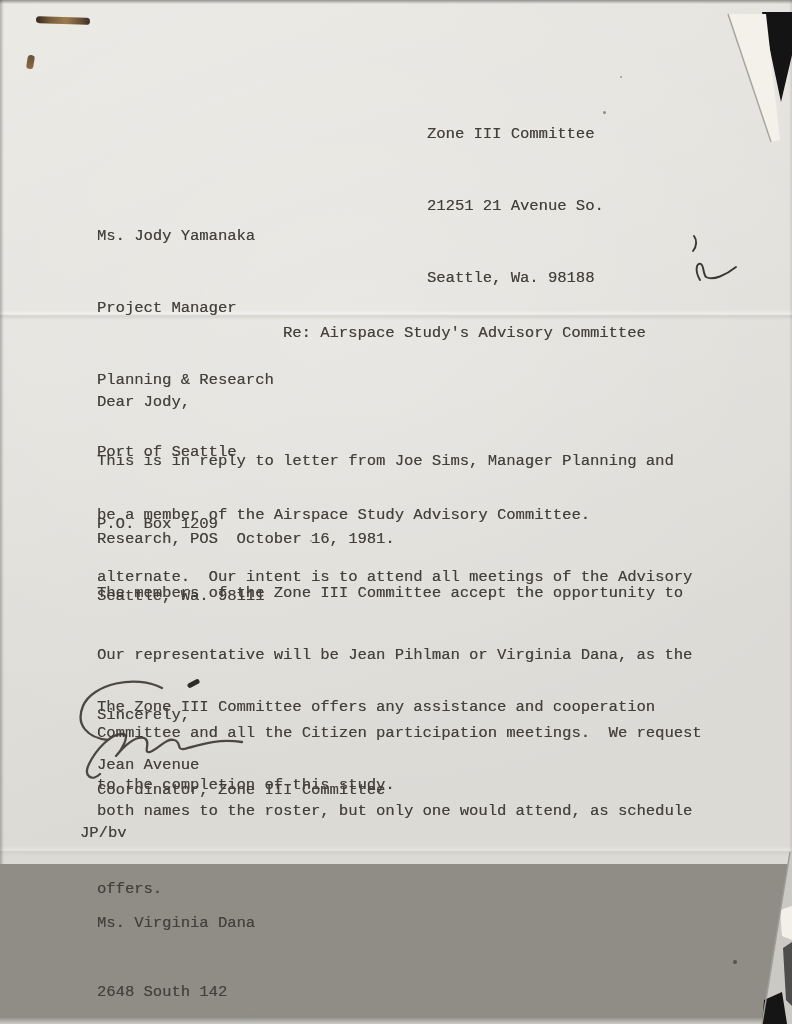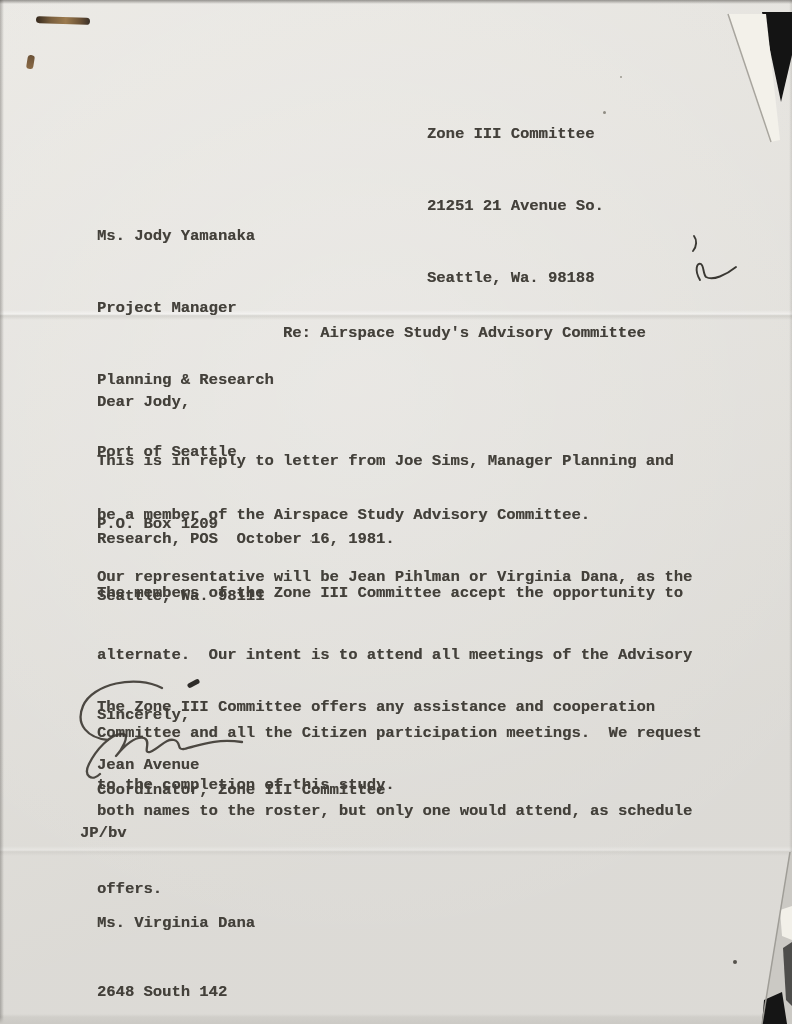--- a/index.html
+++ b/index.html
@@ -2,26 +2,25 @@
 <html><head>
 <meta charset="utf-8">
 <style>
   html,body{margin:0;padding:0;}
   body{
     width:792px;height:1024px;overflow:hidden;
     background:#8f8d86;
     font-family:"Liberation Mono","DejaVu Sans Mono",monospace;
   }
   .scan{
-    position:relative;width:792px;height:1024px;
+    position:relative;width:792px;height:864px;
     background:
       radial-gradient(120% 90% at 45% 38%, rgba(255,255,255,0.22), rgba(0,0,0,0) 62%),
       linear-gradient(160deg, rgba(255,255,255,0.12), rgba(0,0,0,0.05) 75%),
       #e8e6e1;
-    font-weight: bold;
   }
   
   .edge-top{position:absolute;left:0;top:0;width:100%;height:4px;
     background:linear-gradient(180deg, rgba(45,42,38,0.45), rgba(45,42,38,0));}
   .edge-left{position:absolute;left:0;top:0;width:4px;height:100%;
     background:linear-gradient(90deg, rgba(45,42,38,0.30), rgba(45,42,38,0));}
   .edge-bottom{position:absolute;left:0;top:1014px;width:100%;height:10px;
     background:linear-gradient(0deg, #cccac5, rgba(120,118,110,0.12) 70%, rgba(120,118,110,0));}
   .edge-right{position:absolute;right:0;top:0;width:3px;height:100%;
     background:linear-gradient(270deg, rgba(45,42,38,0.12), rgba(45,42,38,0));}
@@ -92,22 +91,22 @@
     <div>This is in reply to letter from Joe Sims, Manager Planning and</div>
     <div>Research, POS  October 16, 1981.</div>
   </div>
 
   <div class="tw para" style="left:97px;top:450px;">
     <div>be a member of the Airspace Study Advisory Committee.</div>
     <div>The members of the Zone III Committee accept the opportunity to</div>
   </div>
 
   <div class="tw para" style="left:97px;top:512px;">
+    <div>alternate.  Our intent is to attend all meetings of the Advisory</div>
     <div>Our representative will be Jean Pihlman or Virginia Dana, as the</div>
-    <div>alternate.  Our intent is to attend all meetings of the Advisory</div>
     <div>Committee and all the Citizen participation meetings.  We request</div>
     <div>both names to the roster, but only one would attend, as schedule</div>
     <div>offers.</div>
   </div>
 
   <div class="tw para" style="left:97px;top:642px;">
     <div>The Zone III Committee offers any assistance and cooperation</div>
     <div>to the completion of this study.</div>
   </div>
 

